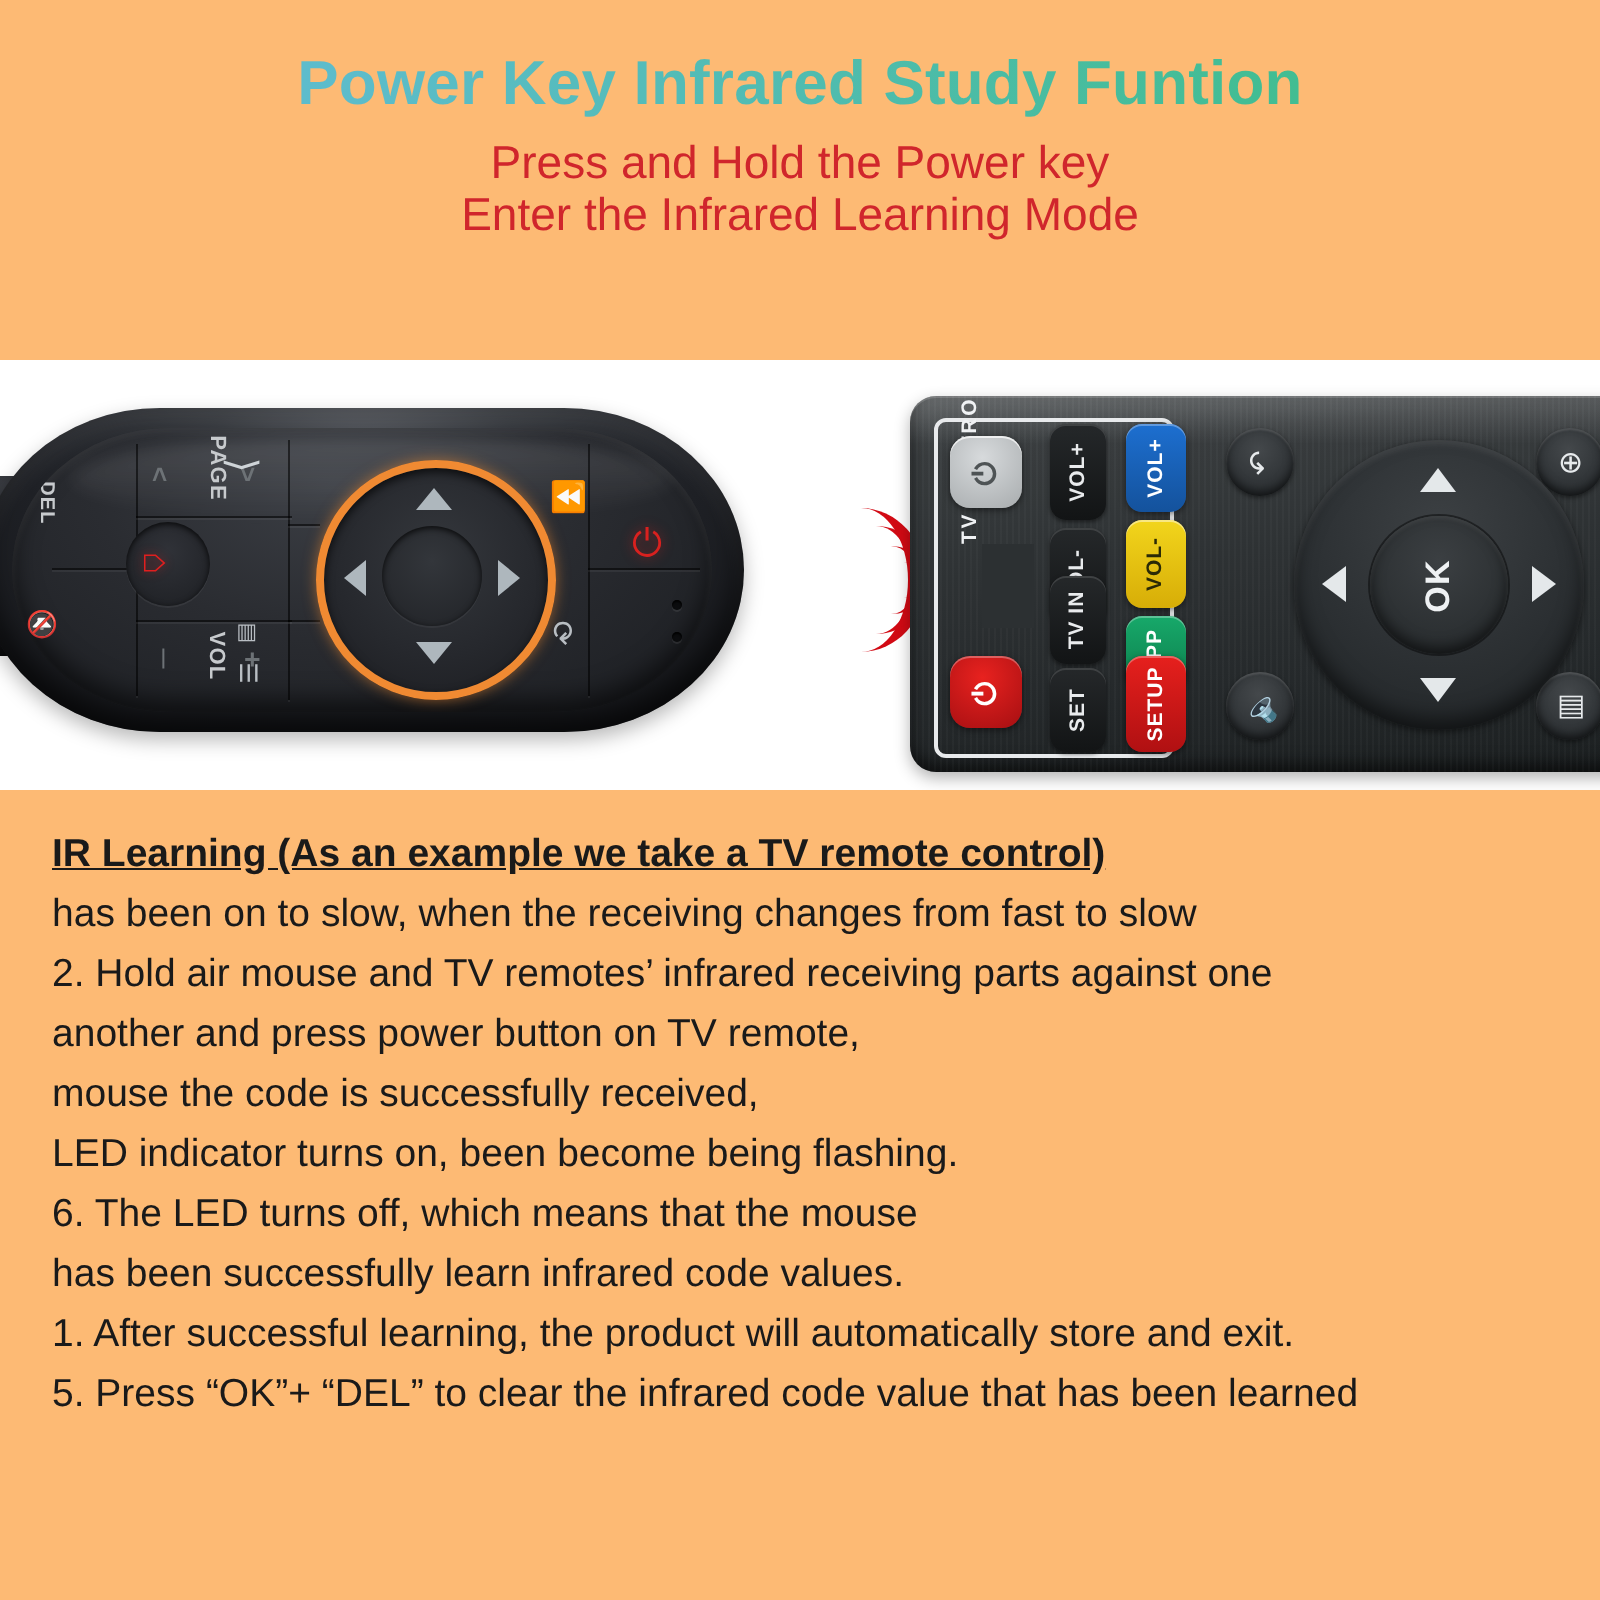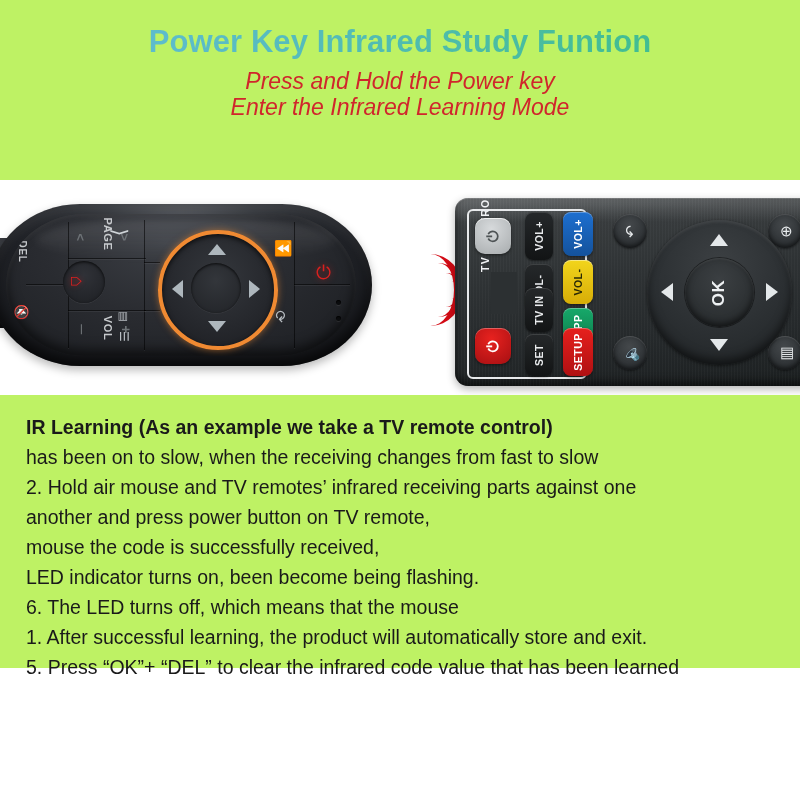--- a/index.html
+++ b/index.html
@@ -1,33 +1,33 @@
 <!DOCTYPE html>
 <html><head>
 <meta charset="utf-8">
 <style>
   html,body{margin:0;padding:0;}
   body{
     width:800px;height:800px;overflow:hidden;background:#ffffff;
     font-family:"Liberation Sans",sans-serif;
     -webkit-font-smoothing:antialiased;
   }
-  .page{position:relative;width:800px;height:668px;background:#bef264;}
+  .page{position:relative;width:800px;height:800px;background:#fdba74;}
 
   
   .hdr{position:absolute;left:0;top:0;width:800px;text-align:center;}
   .title{
     font-size:31px;font-weight:700;letter-spacing:.1px;
     padding-top:24px;
     background:linear-gradient(90deg,#63bcd8 0%,#5cbcca 22%,#4fbcae 52%,#43bd94 78%,#3cbd88 100%);
     -webkit-background-clip:text;background-clip:text;
     -webkit-text-fill-color:transparent;color:#4bbcab;
     display:block;
   }
-  .sub{margin-top:8px;font-style:italic;}
+  .sub{margin-top:8px;}
   .sub div{
     color:#d0262c;font-size:23px;line-height:26px;font-weight:400;
   }
 
   
   .band{position:absolute;left:0;top:180px;width:800px;height:215px;background:#fff;overflow:hidden;}
 
   
   .am{position:absolute;left:-28px;top:14px;width:400px;height:182px;}
   .am-body{
@@ -145,21 +145,21 @@
   .tri-w{position:absolute;width:0;height:0;}
 
   .cb{position:absolute;width:34px;height:34px;border-radius:50%;
     background:radial-gradient(circle at 48% 32%,#44484b,#23272a);
     box-shadow:inset 0 1px 1px rgba(255,255,255,.15),inset 0 -2px 5px rgba(0,0,0,.6),0 1px 2px rgba(0,0,0,.45);
     display:flex;align-items:center;justify-content:center;color:#e7eaec;font-size:15px;}
   .cb em{font-style:normal;transform:rotate(-90deg);display:block;line-height:1;}
 
   
   .copy{position:absolute;left:26px;top:412px;width:752px;color:#1a1a1a;}
-  .copy .h{font-size:19.5px;font-weight:700;line-height:30px;}
+  .copy .h{font-size:19.5px;font-weight:700;line-height:30px;text-decoration:underline;}
   .copy .l{font-size:19.5px;font-weight:400;line-height:30px;white-space:nowrap;}
 </style>
 </head>
 <body>
 
 <div class="page">
 
   <div class="hdr">
     <span class="title">Power Key Infrared Study Funtion</span>
     <div class="sub">
@@ -303,17 +303,18 @@
   </div>
 
   <div class="copy">
     <div class="h">IR Learning (As an example we take a TV remote control)</div>
     <div class="l">has been on to slow, when the receiving changes from fast to slow</div>
     <div class="l">2. Hold air mouse and TV remotes’ infrared receiving parts against one</div>
     <div class="l">another and press power button on TV remote,</div>
     <div class="l">mouse the code is successfully received,</div>
     <div class="l">LED indicator turns on, been become being flashing.</div>
     <div class="l">6. The LED turns off, which means that the mouse</div>
+    <div class="l">has been successfully learn infrared code values.</div>
     <div class="l">1. After successful learning, the product will automatically store and exit.</div>
     <div class="l">5. Press “OK”+ “DEL” to clear the infrared code value that has been learned</div>
   </div>
 
 </div>
 
 </body></html>

